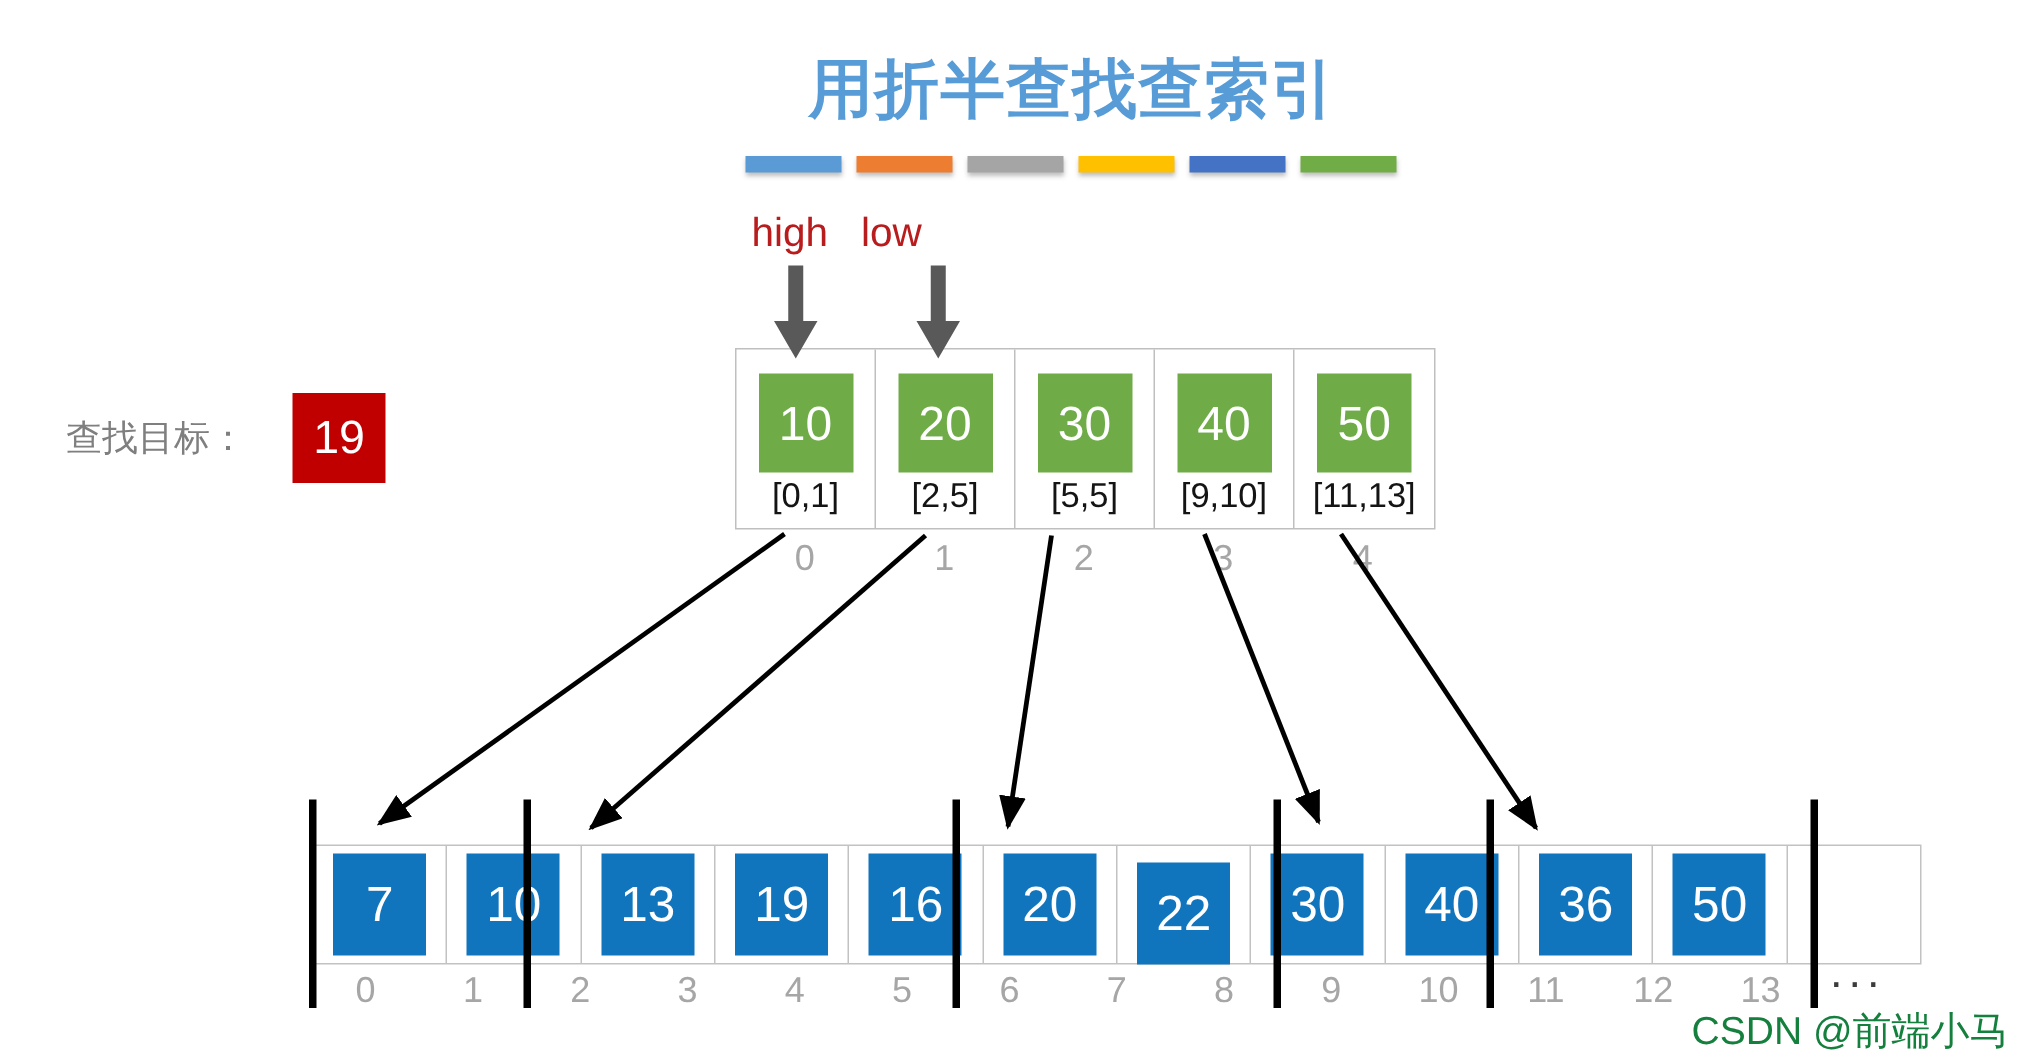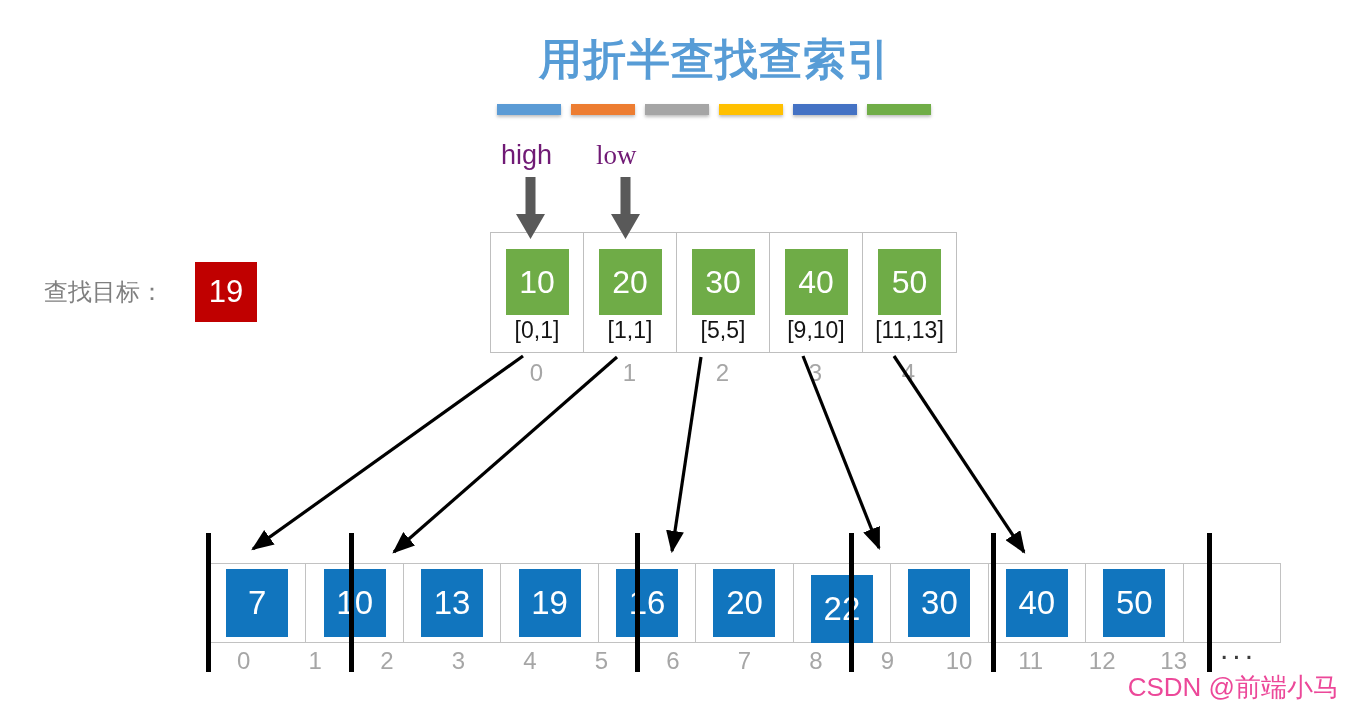--- a/index.html
+++ b/index.html
@@ -9,23 +9,23 @@
   }
   
   .title{
     position:absolute;left:400px;top:31px;width:630px;text-align:center;
     font-size:43px;font-weight:bold;letter-spacing:1px;
   }
   
   .bars{position:absolute;left:497px;top:104px;display:flex;gap:10px;}
   .bar{width:64px;height:11px;box-shadow:0 2px 3px rgba(110,110,110,.45);}
   
-  .pointer-label{position:absolute;top:140px;font-size:27px;color:#701a75;}
+  .pointer-label{position:absolute;top:140px;font-size:27px;color:#b91c1c;}
   .pl-high{left:501px;}
-  .pl-low{left:596px;font-family:Liberation Serif, serif;}
+  .pl-low{left:574px;}
   
   .target-label{position:absolute;left:44px;top:276px;font-size:24px;color:#7F7F7F;}
   .target-box{
     position:absolute;left:195px;top:262px;width:62px;height:60px;
     display:flex;align-items:center;justify-content:center;
     color:#fff;font-size:31px;
   }
   
   .itable{
     position:absolute;left:490px;top:232px;width:465px;height:119px;
@@ -93,21 +93,21 @@
   <div class="target-label">查找目标：</div>
   <div class="target-box" style="background: rgb(192, 0, 0);">19</div>
 
   <div class="itable">
     <div class="itable-cell">
       <div class="gbox" style="background: rgb(111, 172, 71);">10</div>
       <div class="range">[0,1]</div>
     </div>
     <div class="itable-cell">
       <div class="gbox" style="background: rgb(111, 172, 71);">20</div>
-      <div class="range">[1,1]</div>
+      <div class="range">[2,5]</div>
     </div>
     <div class="itable-cell">
       <div class="gbox" style="background: rgb(111, 172, 71);">30</div>
       <div class="range">[5,5]</div>
     </div>
     <div class="itable-cell">
       <div class="gbox" style="background: rgb(111, 172, 71);">40</div>
       <div class="range">[9,10]</div>
     </div>
     <div class="itable-cell">
@@ -143,20 +143,23 @@
         <div class="bbox" style="background: rgb(17, 117, 190);">20</div>
       </div>
     <div class="marray-cell">
         <div class="bbox" style="background: rgb(17, 117, 190); margin-top: 12px;">22</div>
       </div>
     <div class="marray-cell">
         <div class="bbox" style="background: rgb(17, 117, 190);">30</div>
       </div>
     <div class="marray-cell">
         <div class="bbox" style="background: rgb(17, 117, 190);">40</div>
+      </div>
+    <div class="marray-cell">
+        <div class="bbox" style="background: rgb(17, 117, 190);">36</div>
       </div>
     <div class="marray-cell">
         <div class="bbox" style="background: rgb(17, 117, 190);">50</div>
       </div>
     <div class="marray-cell"></div>
   </div>
   <div class="marray-indices">
     <span class="idx">0</span>
     <span class="idx">1</span>
     <span class="idx">2</span>
@@ -175,21 +178,21 @@
   </div>
 
   <div class="gdivider gd0"></div>
   <div class="gdivider gd1"></div>
   <div class="gdivider gd2"></div>
   <div class="gdivider gd3"></div>
   <div class="gdivider gd4"></div>
   <div class="gdivider gd5"></div>
 
   <div class="ellipsis">...</div>
-  <div class="watermark" style="color: #ec4899; text-align: center;">CSDN @前端小马</div>
+  <div class="watermark" style="color: #15803d; text-align: center;">CSDN @前端小马</div>
 
   <svg class="arrows" width="1345" height="708" viewBox="0 0 1345 708">
     <defs>
       <marker id="ah" viewBox="0 0 10 8" refX="9" refY="4" markerWidth="7" markerHeight="5.6" orient="auto">
         <path d="M0,0 L10,4 L0,8 z" fill="#000"></path>
       </marker>
     </defs>
 
     <path d="M525.5 177 L535.5 177 L535.5 214 L545 214 L530.5 239 L516 214 L525.5 214 Z" fill="#595959"></path>
     <path d="M620.5 177 L630.5 177 L630.5 214 L640 214 L625.5 239 L611 214 L620.5 214 Z" fill="#595959"></path>

